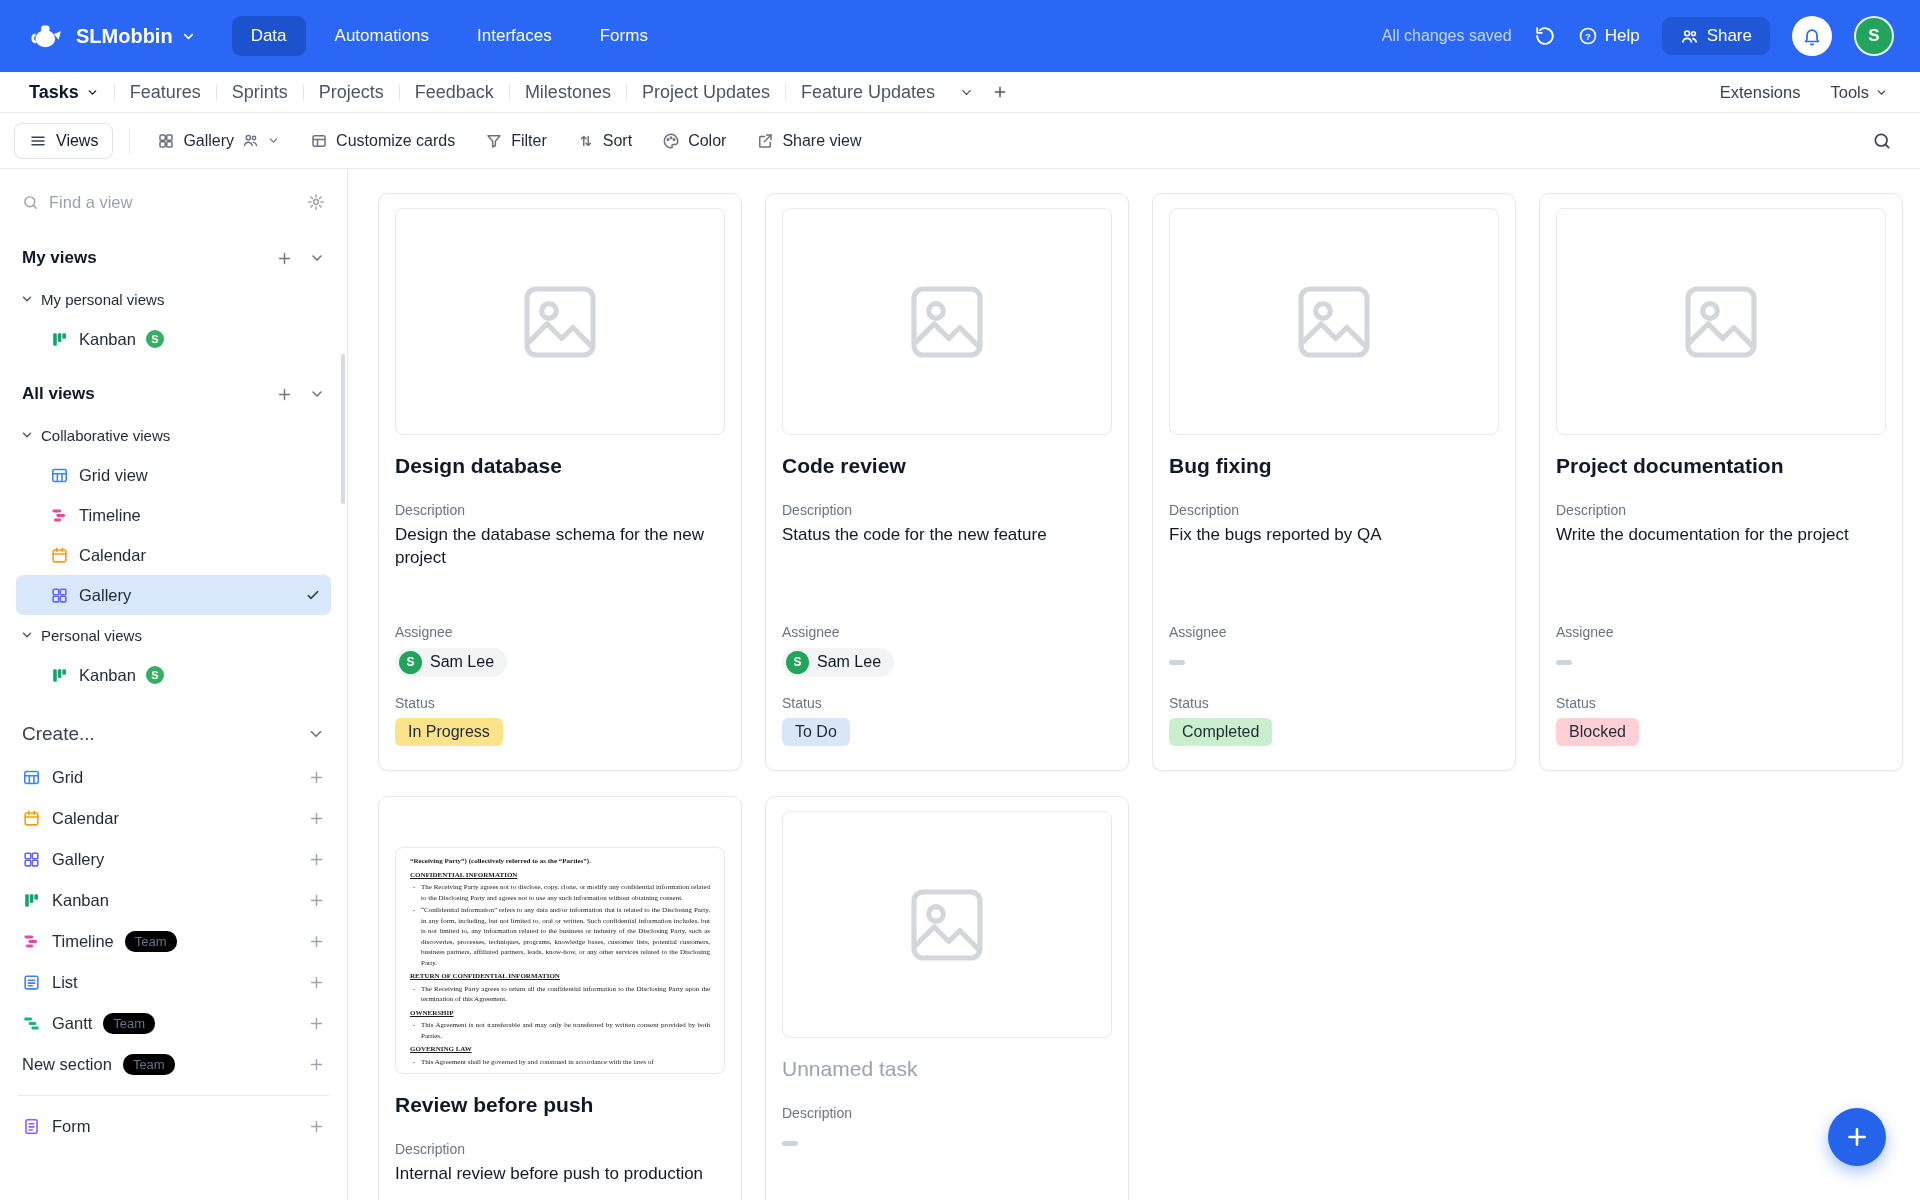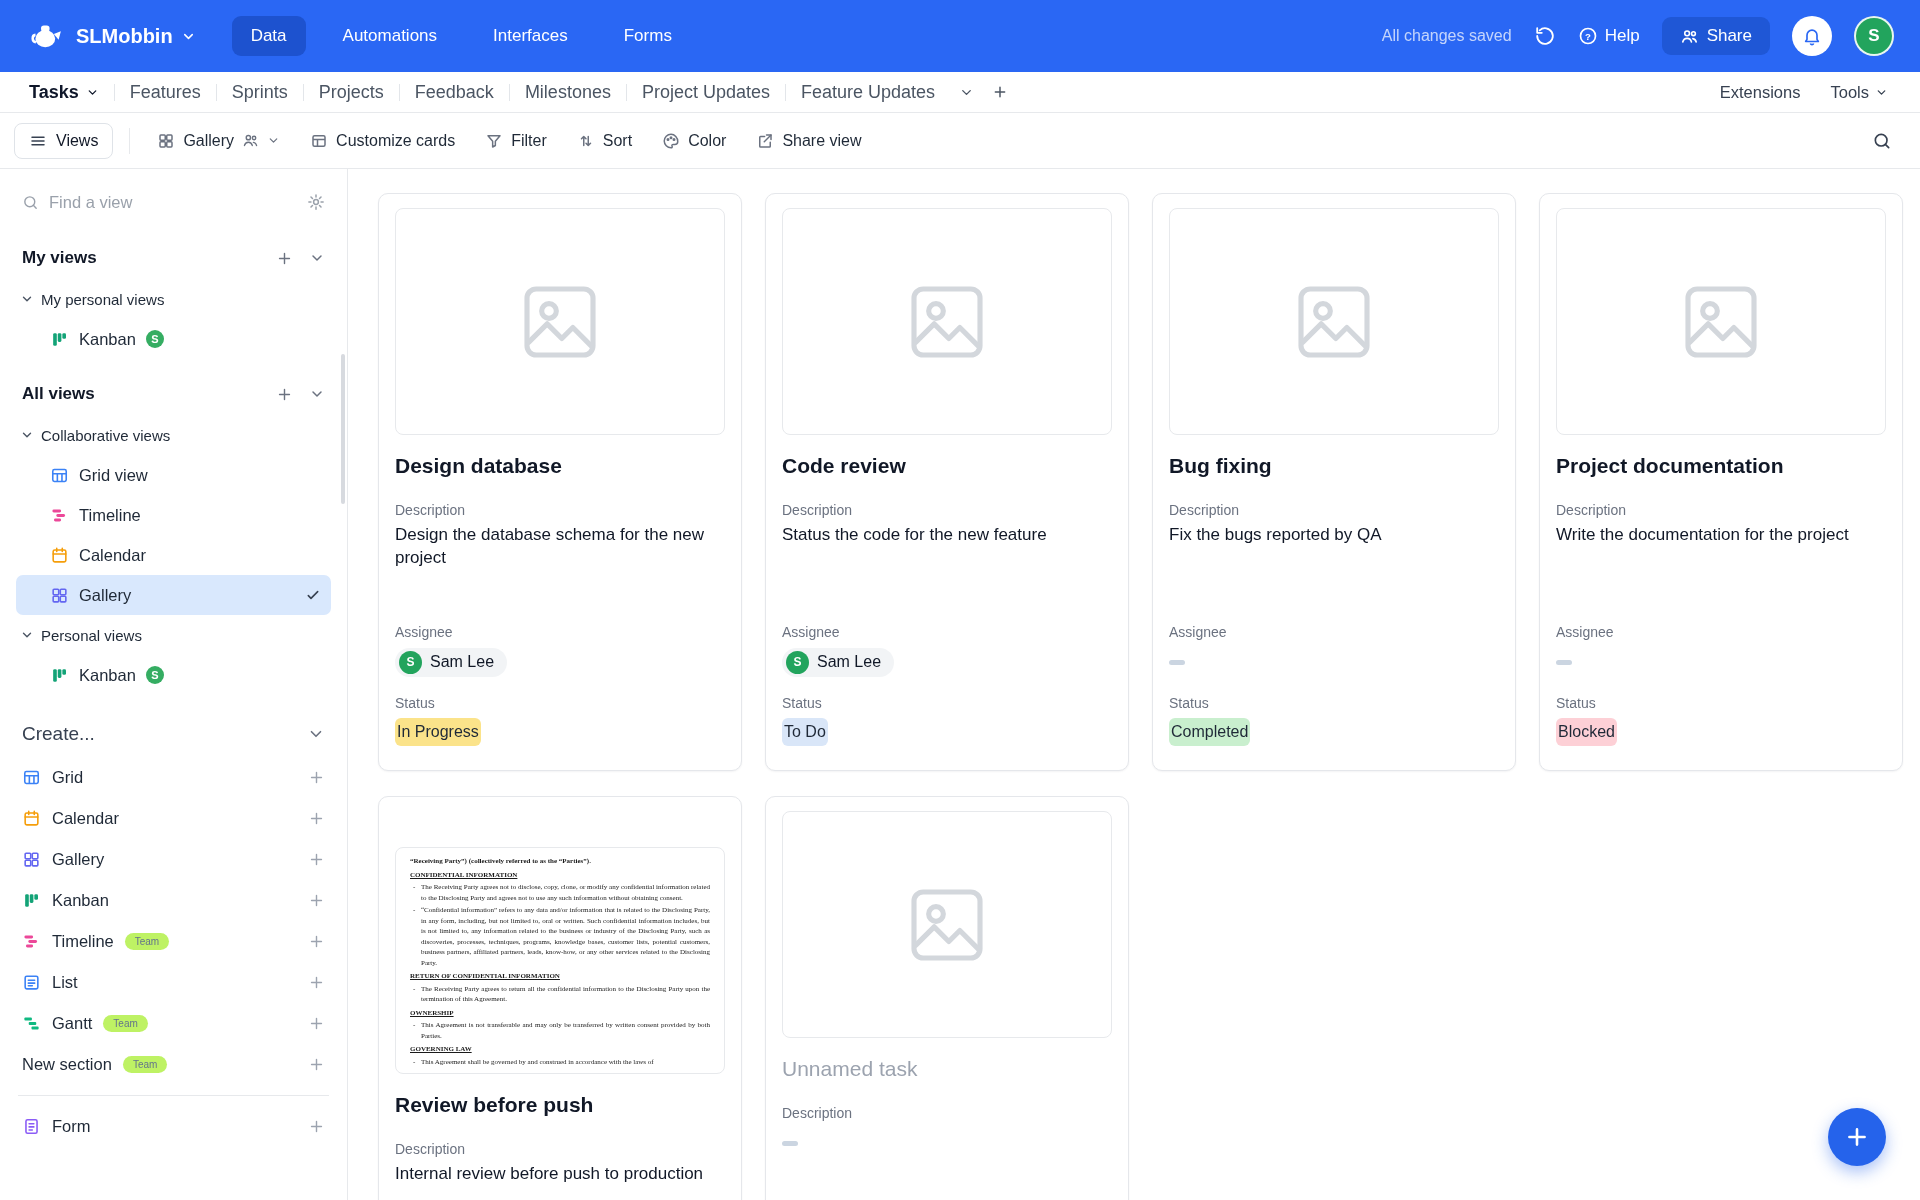--- a/index.html
+++ b/index.html
@@ -9,21 +9,21 @@
   svg { display:block; flex:none; }
 
   .app { display:flex; flex-direction:column; width:100%; height:100%; }
 
   
   .topbar { height:72px; background:#2a67f4; color:#fff; display:flex; align-items:center;
     padding:0 26px; flex:none; }
   .tb-left { display:flex; align-items:center; gap:10px; }
   .logo { width:40px; height:40px; display:flex; align-items:center; justify-content:center; }
   .ws { display:flex; align-items:center; gap:8px; font-size:20px; font-weight:700; color:#fff;justify-content:center; }
-  .tb-nav { display:flex; align-items:center; gap:18px; margin-left:26px; }
+  .tb-nav { display:flex; align-items:center; gap:10px; margin-left:26px; }
   .nav-pill { font-size:17px; color:#fff; padding:10px 19px; border-radius:9px; }
   .nav-pill.active { background:#1d52cf; }
   .tb-right { margin-left:auto; display:flex; align-items:center; gap:22px; }
   .saved { font-size:16px; color:rgba(255,255,255,.72); }
   .tb-iconbtn { color:#fff; display:flex; align-items:center; }
   .tb-help { display:flex; align-items:center; gap:7px; color:#fff; font-size:17px; }
   .share-btn { display:flex; align-items:center; gap:8px; background:#1f57d6; color:#fff;
     font-size:17px; padding:9px 18px; border-radius:9px; }
   .bell { width:40px; height:40px; border-radius:50%; background:#fff; color:#2a67f4;
     display:flex; align-items:center; justify-content:center; }
@@ -76,21 +76,21 @@
   .sb-item .check { margin-left:auto; color:#374151; }
   .sbadge { width:18px; height:18px; border-radius:50%; background:#35ad62; color:#fff;
     font-size:11px; font-weight:700; display:inline-flex; align-items:center; justify-content:center; }
   .sb-create-head { display:flex; align-items:center; height:46px; margin-top:16px; padding:0 6px;
     font-size:19px; color:#374151; }
   .sb-create-head .hicons { margin-left:auto; color:#6b7280; }
   .create-item { display:flex; align-items:center; gap:11px; height:41px; padding:0 6px;
     font-size:16.5px; color:#1f2937; border-radius:7px; cursor:pointer; }
   .create-item .plus { margin-left:auto; color:#9ca3af; }
   .create-item.noicon { padding-left:6px; }
-  .teambadge { background:#bef264; color:#64748b; font-size:10px; padding:3px 10px;
+  .teambadge { background:#000000; color:#64748b; font-size:13px; padding:3px 10px;
     border-radius:10px;text-align:center; }
   .sb-divider { height:1px; background:#e7e9ec; margin:10px 2px; }
   .sb-scroll { position:absolute; right:2px; top:185px; width:4px; height:150px;
     border-radius:2px; background:#d7dadf; }
 
   
   .c-blue   { color:#3b82f6; }
   .c-teal   { color:#13a377; }
   .c-pink   { color:#ec4899; }
   .c-orange { color:#f59e0b; }
@@ -111,21 +111,21 @@
   .lab-desc { margin-top:24px; }
   .desc-text { margin-top:6px; font-size:17px; line-height:1.35; color:#111827; min-height:92px; }
   .lab-assign { margin-top:8px; }
   .chip-row { margin-top:7px; height:30px; display:flex; align-items:center; }
   .chip { display:inline-flex; align-items:center; gap:8px; background:#f2f4f6; border-radius:15px;
     padding:3px 13px 3px 4px; font-size:16px; color:#111827; }
   .chip-avatar { width:23px; height:23px; border-radius:50%; background:#22a45d; color:#fff;
     font-size:12px; font-weight:700; display:inline-flex; align-items:center; justify-content:center; }
   .lab-status { margin-top:18px; }
   .pill-row { margin-top:7px; }
-  .pill { display:inline-block; font-size:16px; color:#1f2937; padding:5px 2px; border-radius:6px; }
+  .pill { display:inline-block; font-size:16px; color:#1f2937; padding:5px 13px; border-radius:6px; }
   .st-amber { background:#fbe38a; }
   .st-blue  { background:#d9e6f8; }
   .st-green { background:#c9efce; }
   .st-red   { background:#fdd0d6; }
   .dash { width:16px; height:5px; border-radius:3px; background:#cbd5e1; }
   .dash-row { margin-top:12px; height:20px; display:flex; align-items:center; }
 
   
   .doc { height:227px; border:1px solid #e7e9ec; border-radius:8px; padding:8px 14px;
     overflow:hidden; font-family:"Liberation Serif", serif; font-size:7px; line-height:1.5;

